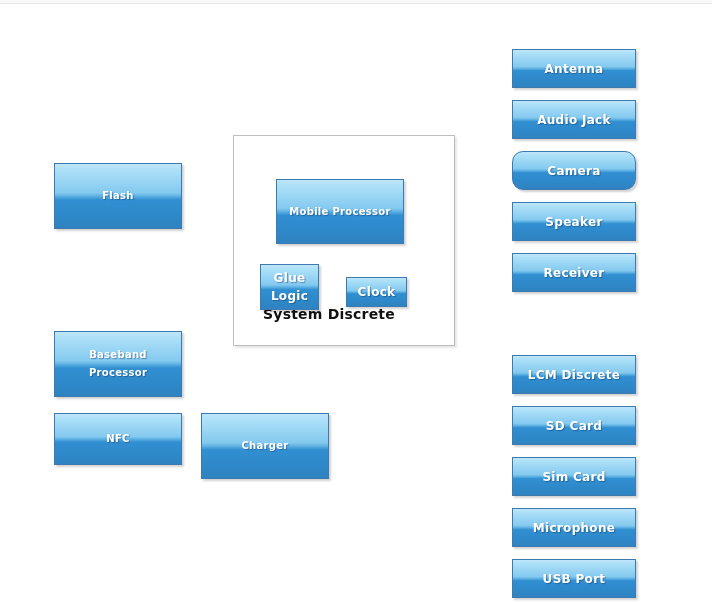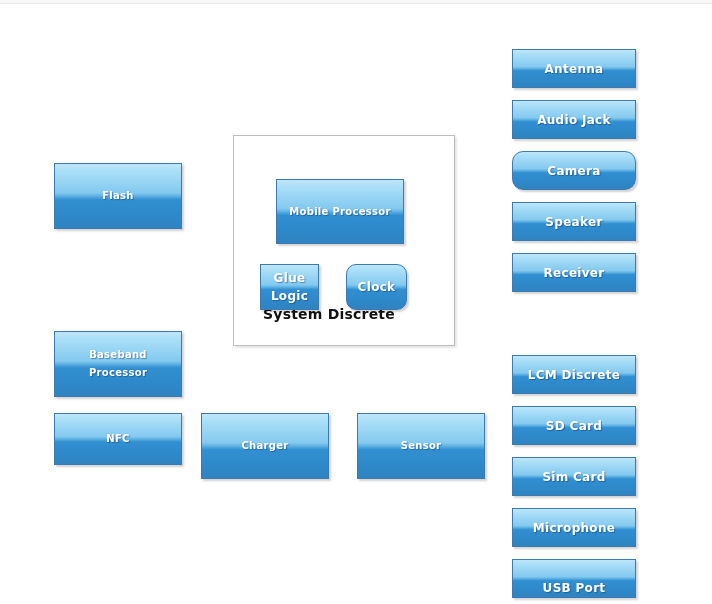--- a/index.html
+++ b/index.html
@@ -70,27 +70,27 @@
   .pos-flash    { left: 54px;  top: 135px; width: 128px; height: 66px; }
   .pos-cammod   { left: 54px;  top: 219px; width: 128px; height: 66px; }
   .pos-baseband { left: 54px;  top: 303px; width: 128px; height: 66px; }
   .pos-nfc      { left: 54px;  top: 385px; width: 128px; height: 52px; }
   
   .pos-charger  { left: 201px; top: 385px; width: 128px; height: 66px; }
   .pos-sensor   { left: 357px; top: 385px; width: 128px; height: 66px; }
   
   .pos-mobproc  { left: 276px; top: 151px; width: 128px; height: 65px; }
   .pos-glue     { left: 260px; top: 236px; width: 59px;  height: 46px; }
-  .pos-clock    { left: 346px; top: 236px; width: 61px;  height: 46px; border-radius: 10px; }
+  .pos-clock    { left: 346px; top: 249px; width: 61px;  height: 30px; }
   
   .rc { left: 512px; width: 124px; height: 39px; }
   .pos-rc0  { top: 21px; }  .pos-rc1  { top: 72px; }  .pos-rc2  { top: 123px; border-radius: 11px; }
   .pos-rc3  { top: 174px; text-align: right; } .pos-rc4  { top: 225px; } .pos-rc5  { top: 276px; }
   .pos-rc6  { top: 327px; } .pos-rc7  { top: 378px; } .pos-rc8  { top: 429px; }
-  .pos-rc9  { top: 480px; } .pos-rc10 { top: 531px; align-items: flex-end; }
+  .pos-rc9  { top: 480px; } .pos-rc10 { top: 531px; }
 </style>
 </head>
 <body>
 
 <div class="canvas">
 
   <div class="top-strip"></div>
 
   <div class="group-box"></div>
   <div class="group-label">System Discrete</div>
@@ -110,23 +110,20 @@
   </div>
   <div class="bluebox big narrow pos-baseband">
     <span class="label">Baseband Processor</span>
   </div>
   <div class="bluebox big pos-nfc">
     <span class="label">NFC</span>
   </div>
 
   <div class="bluebox big pos-charger">
     <span class="label">Charger</span>
-  </div>
-  <div class="bluebox big pos-sensor">
-    <span class="label">Sensor</span>
   </div>
 
   <div class="bluebox small rc pos-rc0">
     <span class="label">Antenna</span>
   </div>
   <div class="bluebox small rc pos-rc1">
     <span class="label">Audio Jack</span>
   </div>
   <div class="bluebox small rc pos-rc2">
     <span class="label">Camera</span>

